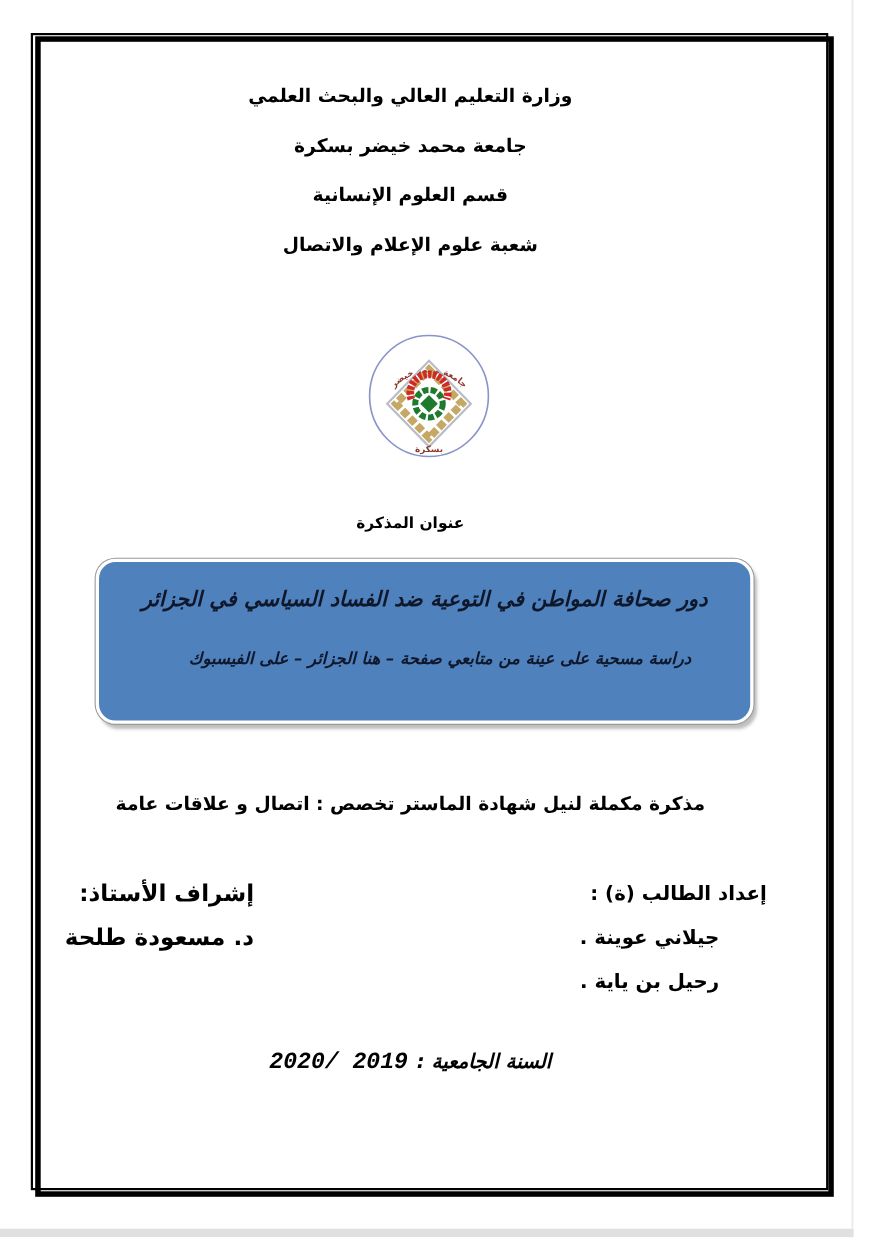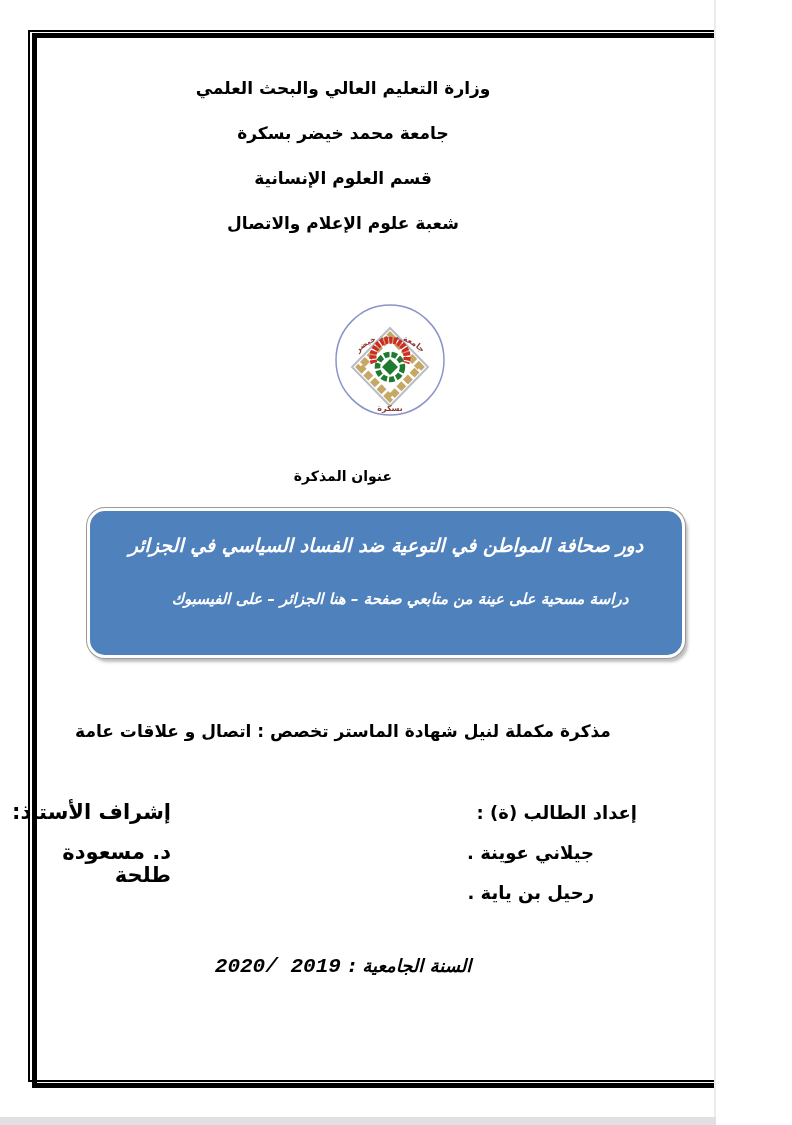--- a/index.html
+++ b/index.html
@@ -1,17 +1,17 @@
 <!DOCTYPE html>
 <html lang="ar"><head>
 <meta charset="utf-8">
 <style>
   html,body { margin:0; padding:0; background:#ffffff; }
   .page {
-    position:relative; width:716px; height:1125px; overflow:hidden;
+    position:relative; width:776px; height:1125px; overflow:hidden;
     background:#ffffff; color:#000;
     font-family:"DejaVu Sans", sans-serif;
   }
   
   .frame-thin {
     position:absolute; left:28px; top:30px; width:725px; height:1052px;
     border:2px solid #000; box-sizing:border-box;
   }
   .frame-thick {
     position:absolute; left:32px; top:33px; width:726px; height:1055px;
@@ -30,42 +30,42 @@
 
   .section-label {
     position:absolute; left:55px; right:85px; top:463px;
     direction:rtl; text-align:center; font-weight:bold; font-size:14px; line-height:26px;
   }
 
   .title-box {
     position:absolute; left:87px; top:508px; width:598px; height:150px; box-sizing:border-box;
     background:#4f81bd; border:3px solid #ffffff; border-radius:18px;
     box-shadow:0 0 0 1px #999999, 3px 4px 3px rgba(110,110,110,0.45);
-    direction:rtl; text-align:center; color:#ffffff;
+    direction:rtl; text-align:center; color:#0f172a;
     font-weight:bold; font-style:italic;
   }
   .title-main { margin-top:21px; font-size:19px; line-height:26px; }
   .title-sub  { margin-top:30px; font-size:15px; line-height:22px;padding-left:28px; }
 
   .degree-line {
     position:absolute; left:55px; right:85px; top:719px;
     direction:rtl; text-align:center; font-weight:bold; font-size:17px; line-height:24px;
   }
 
   .students-col {
     position:absolute; right:79px; top:801px;
     direction:rtl; text-align:right; font-weight:bold; font-size:18px;
   }
   .supervisor-col {
     position:absolute; right:545px; top:801px;
     direction:rtl; text-align:right; font-weight:bold; font-size:21px;
   }
   .credit-heading { line-height:23px; margin-bottom:17px; }
   .credit-name    { line-height:23px; margin-bottom:17px; }
-  .students-col .credit-name { margin-right:43px; }
+  .students-col .credit-name { margin-right:43px;text-align:center; }
 
   .year-line {
     position:absolute; left:55px; right:85px; top:952px;
     display:flex; direction:rtl; justify-content:center; align-items:baseline; gap:8px;
     font-weight:bold; font-style:italic; font-size:18px; line-height:28px;
   }
   .year-value {
     direction:ltr; unicode-bidi:isolate;
     font-family:Liberation Mono, monospace; font-size:21px;
   }

